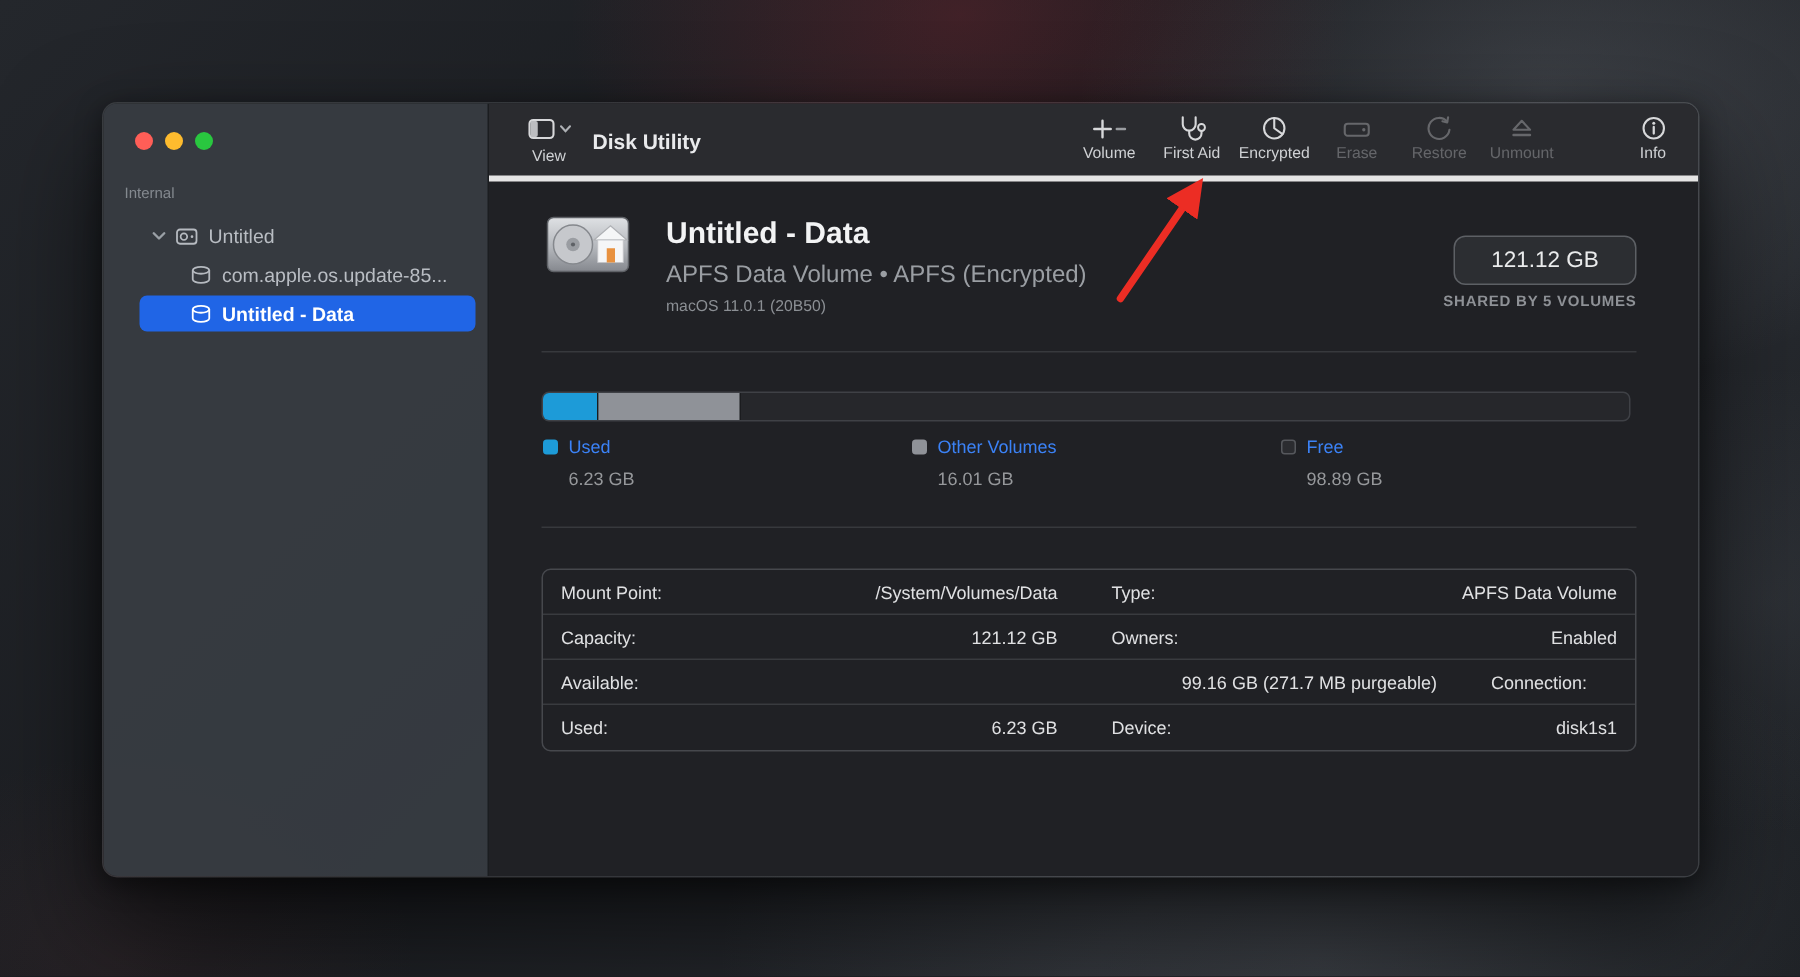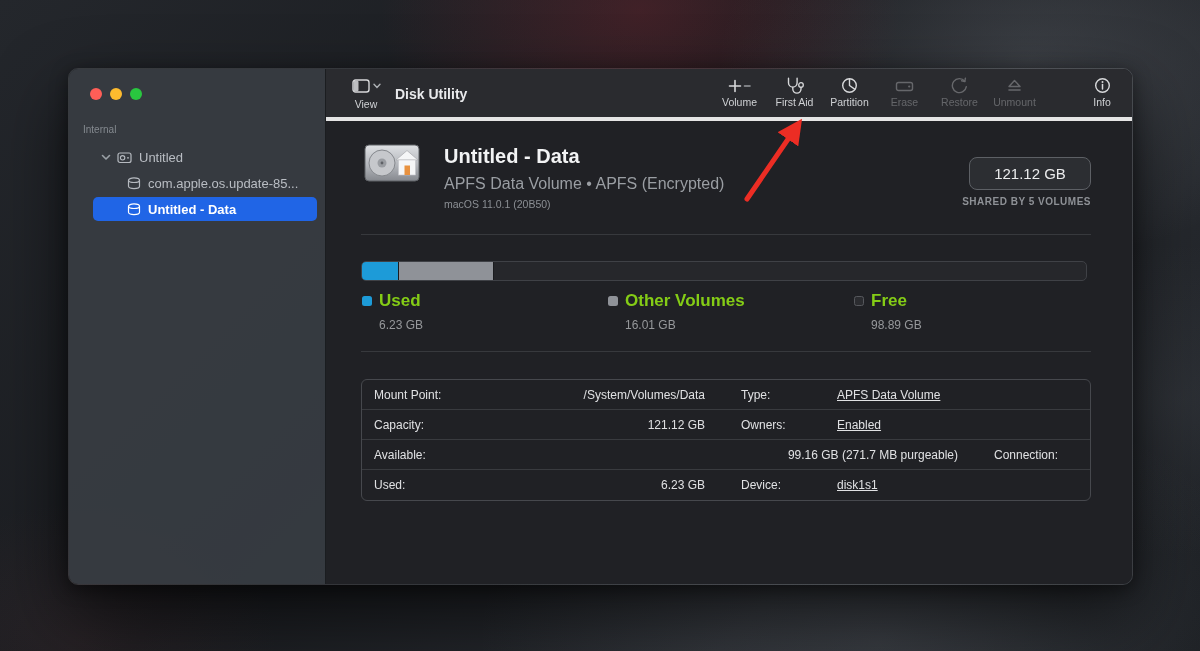--- a/index.html
+++ b/index.html
@@ -93,35 +93,35 @@
   }
   .seg{ height:100%; }
   .seg0,.seg1{ border-right:1px solid #1b1c1f; }
   .seg2{ flex:1; background:transparent; }
 
   
   .legend{ position:absolute; left:36px; top:222px; display:grid; grid-template-columns:246px 246px 246px; }
   .leg .lrow{ display:flex; align-items:center; gap:7px; }
   .sw{ width:10px; height:10px; border-radius:2.5px; }
   .sw.free{ border:1px solid #56585d; }
-  .leg .lname{ font-size:17px; font-weight:700; color:#84cc16; }
+  .leg .lname{ font-size:12px; font-weight:400; color:#3b82f6; }
   .leg .lval{ margin:7px 0 0 17px; font-size:12px; color:#96989b; }
 
   
   .dtable{
     position:absolute; left:35px; right:41px; top:310px;
     border:1px solid #46484d; border-radius:6px; overflow:hidden;
   }
   .trow{ display:flex; align-items:center; height:30px; border-bottom:1px solid #393b3f; font-size:12px; color:#e0e1e3; }
   .trow:last-child{ border-bottom:none; }
   .cl-lab{ flex:0 0 102px; padding-left:12px; }
   .cl-val{ flex:1; text-align:right; padding-right:10px; }
   .cgap{ flex:0 0 26px; }
   .cr-lab{ flex:0 0 96px; }
-  .cr-val{ flex:1; padding-right:12px;text-decoration:underline; }
+  .cr-val{ flex:1; text-align:right; padding-right:12px; }
 
   
   .annot-arrow{ position:absolute; left:725px; top:112px; pointer-events:none; }
 
   svg{ display:block; }
 </style>
 </head>
 <body>
 
 <div class="desktop">
@@ -224,21 +224,21 @@
             <span class="lbl">First Aid</span>
           </div>
 
           <div class="tbi">
             <span class="ic">
               <svg width="17" height="17" viewBox="0 0 17 17">
                 <circle cx="8.5" cy="8.5" r="6.8" fill="none" stroke="#d7d8da" stroke-width="1.4"></circle>
                 <path d="M8.5 8.5 V1.7 M8.5 8.5 L14 12.4" fill="none" stroke="#d7d8da" stroke-width="1.4" stroke-linecap="round"></path>
               </svg>
             </span>
-            <span class="lbl">Partition</span>
+            <span class="lbl">Encrypted</span>
           </div>
 
           <div class="tbi disabled">
             <span class="ic">
               <svg width="19" height="16" viewBox="0 0 19 16">
                 <rect x="1.5" y="4.5" width="16" height="8" rx="2" fill="none" stroke="#d7d8da" stroke-width="1.4"></rect>
                 <circle cx="14.2" cy="8.5" r="1.1" fill="#d7d8da"></circle>
               </svg>
             </span>
             <span class="lbl">Erase</span>

